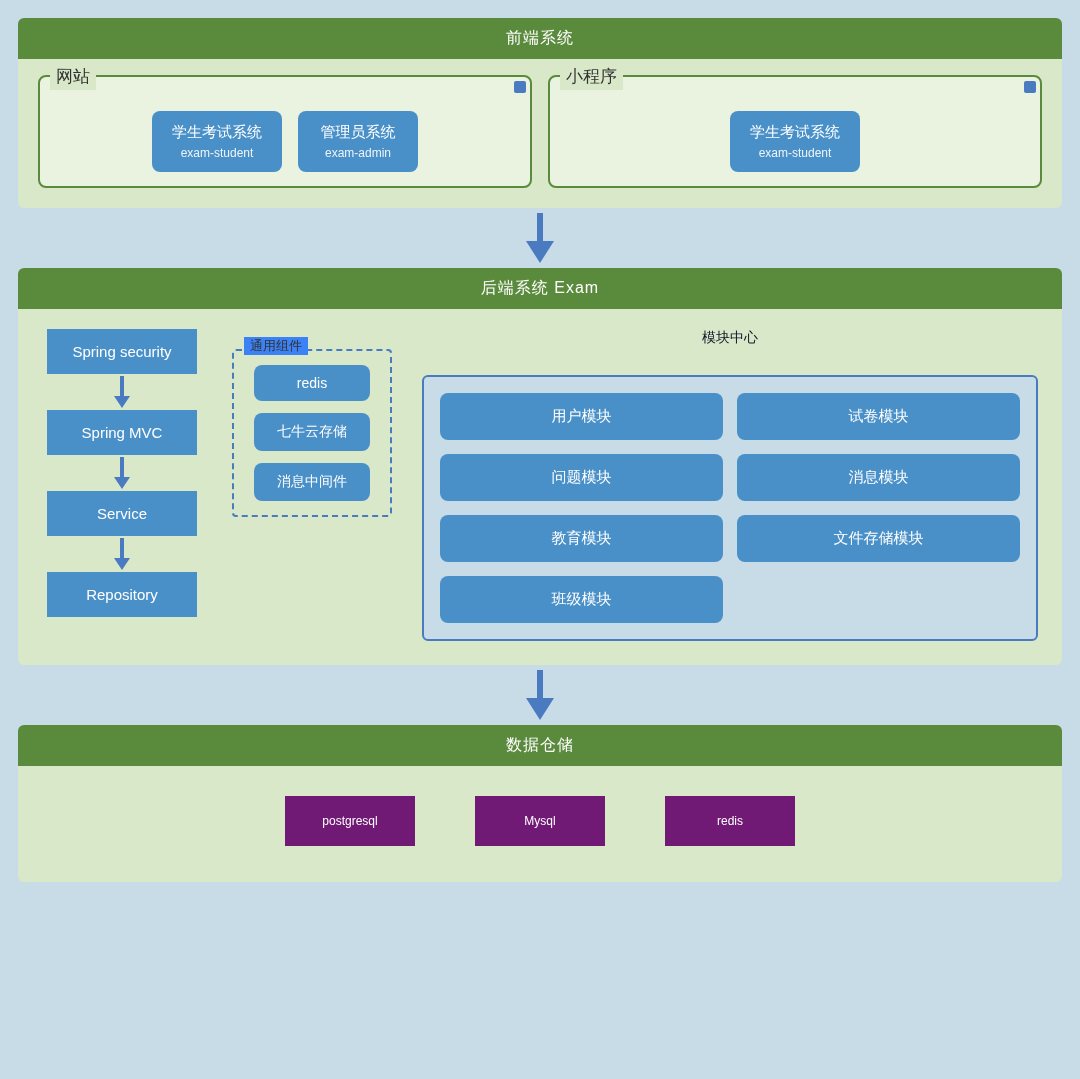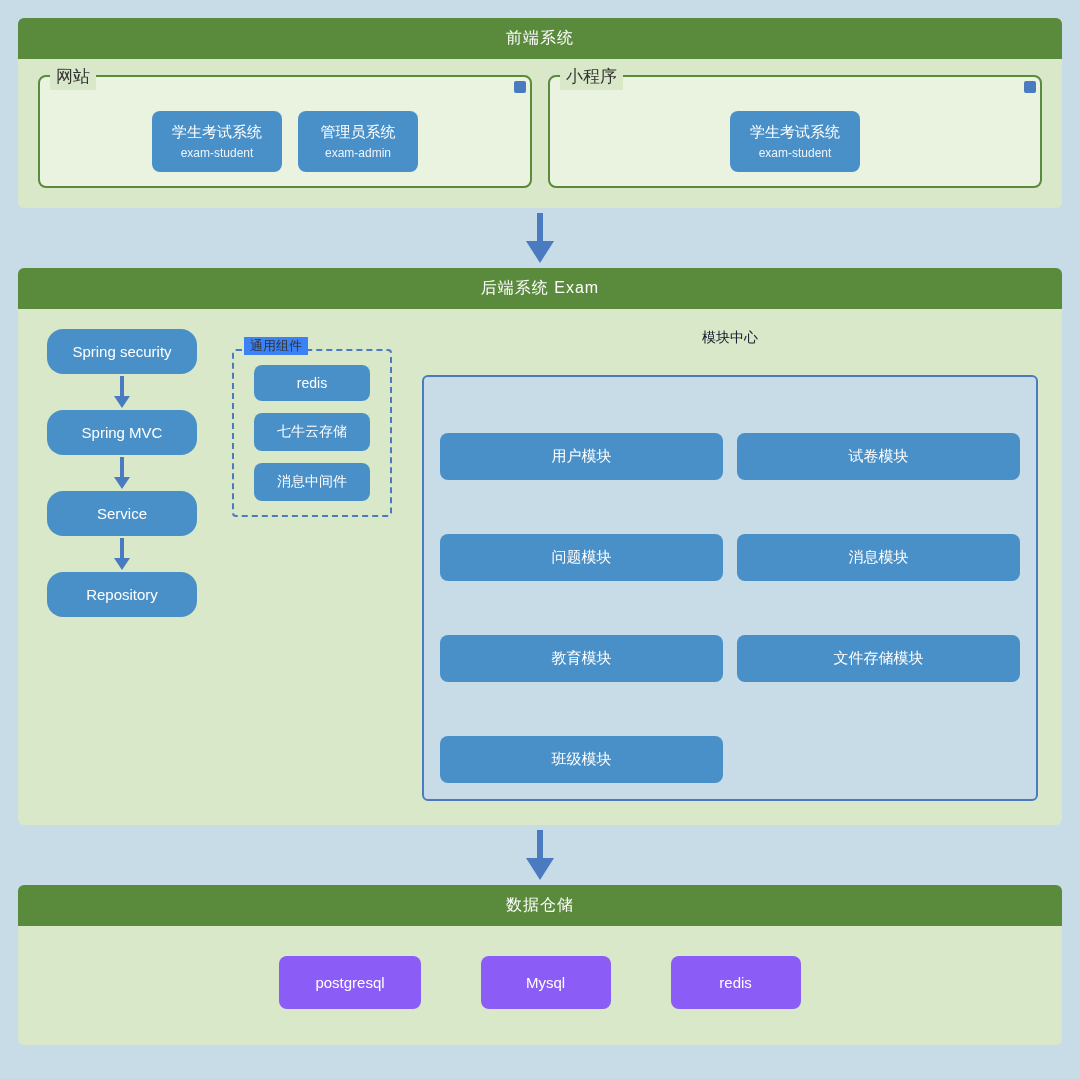--- a/index.html
+++ b/index.html
@@ -124,21 +124,21 @@
       display: flex;
       flex-direction: column;
       align-items: center;
       gap: 0;
       min-width: 160px;
     }
 
     .flow-box {
       background: #4a90c8;
       color: white;
-      border-radius: 16px;
+      border-radius: 0;
       padding: 14px 24px;
       text-align: center;
       font-size: 15px;
       min-width: 150px;
     }
 
     .flow-arrow {
       display: flex;
       flex-direction: column;
       align-items: center;
@@ -215,39 +215,38 @@
       gap: 14px;
     }
 
     .module-box {
       background: #4a90c8;
       color: white;
       border-radius: 8px;
       padding: 14px 10px;
       text-align: center;
       font-size: 15px;
-      margin-top: 40px;
     }
 
     
     .database-body {
       display: flex;
       justify-content: center;
       gap: 60px;
       padding: 30px 24px 36px 24px;
       background: #d8e8c8;
     }
 
     .db-box {
-      background: #8b5cf6;
-      color: white;
-      border-radius: 8px;
+      background: #701a75;
+      color: white;
+      border-radius: 0;
       padding: 18px 36px;
       text-align: center;
-      font-size: 15px;
+      font-size: 12px;
       min-width: 130px;
     }
   </style>
 </head>
 <body>
 
 <div class="page-wrapper">
 
   <div class="section frontend-section">
     <div class="section-header">前端系统</div>

